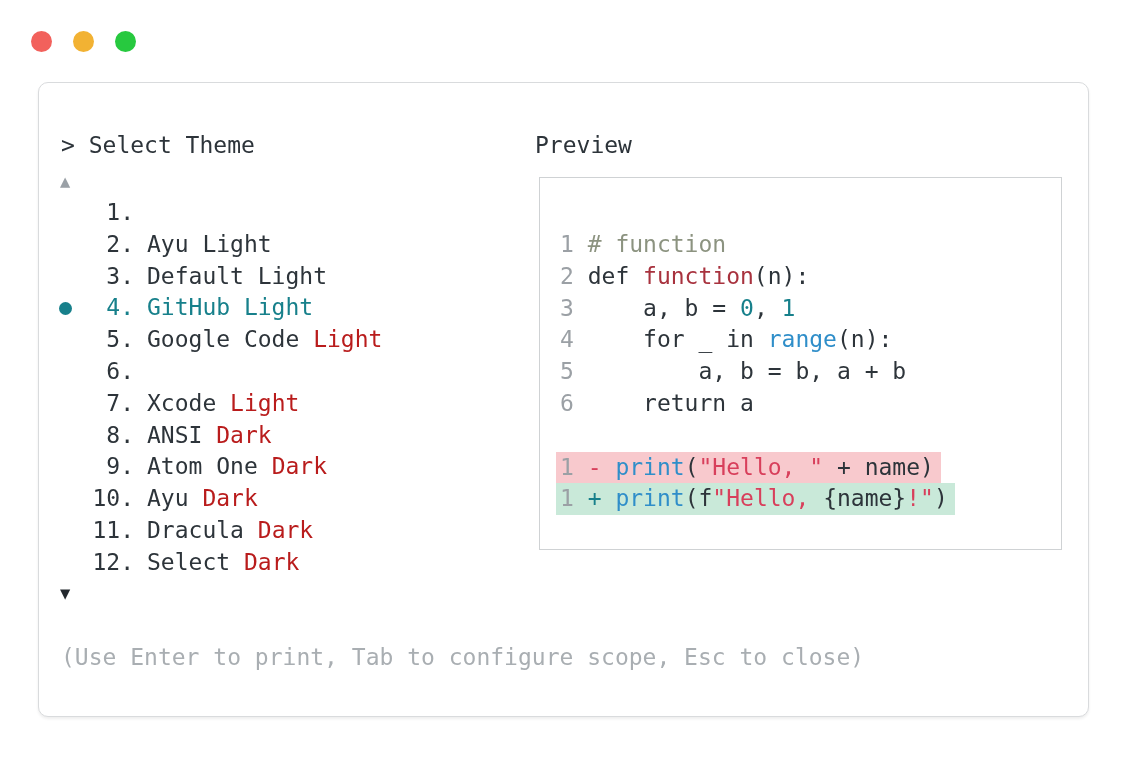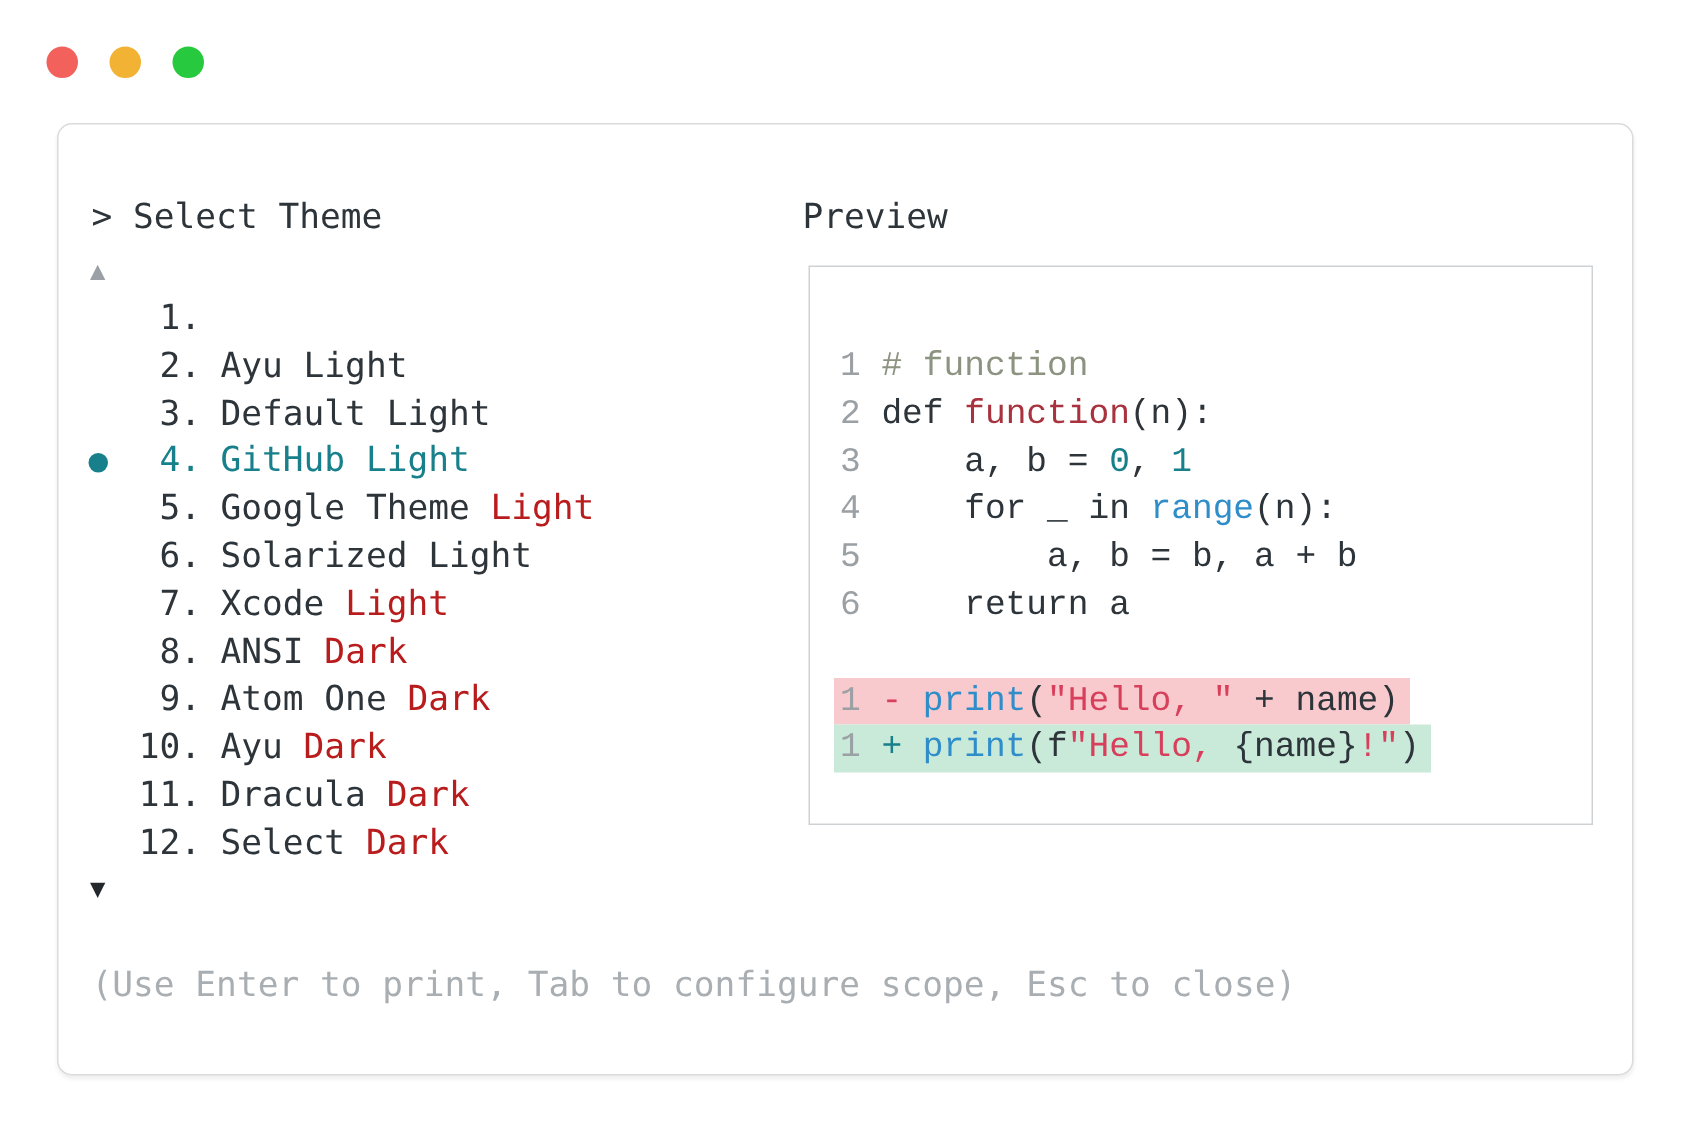--- a/index.html
+++ b/index.html
@@ -73,21 +73,21 @@
   .t-item.selected .t-suffix { color: #17808b; }
 
   
   .preview-box {
     position: absolute; left: 500px; top: 94px;
     width: 523px; height: 373px;
     background: #ffffff;
     border: 1.5px solid #cfd2d4;
   }
   .code { position: absolute; left: 20px; top: 51px; right: 8px; }
-  .code-line { height: 31.8px; line-height: 31.8px; white-space: pre; font-family: Liberation Mono, monospace; }
+  .code-line { height: 31.8px; line-height: 31.8px; white-space: pre; }
   .ln { display: inline-block; width: 2ch; color: #9ba0a5; }
 
   .c-plain   { color: #2d343a; }
   .c-comment { color: #8c9380; }
   .c-func    { color: #a8323e; }
   .c-num     { color: #17808b; }
   .c-builtin { color: #2f8ec9; }
   .c-str     { color: #d83f5b; }
   .c-del     { color: #d83f5b; }
   .c-ins     { color: #17808b; }
@@ -134,25 +134,25 @@
       <div class="t-item">
         <span class="bullet-slot"></span>
         <span class="t-num">3.</span><span class="t-main">Default Light</span><span class="t-suffix"></span>
       </div>
       <div class="t-item selected">
         <span class="bullet-slot"><span class="bullet"></span></span>
         <span class="t-num">4.</span><span class="t-main">GitHub Light</span><span class="t-suffix"></span>
       </div>
       <div class="t-item">
         <span class="bullet-slot"></span>
-        <span class="t-num">5.</span><span class="t-main">Google Theme</span><span class="t-suffix"> Light</span>
+        <span class="t-num">5.</span><span class="t-main">Google Code</span><span class="t-suffix"> Light</span>
       </div>
       <div class="t-item">
         <span class="bullet-slot"></span>
-        <span class="t-num">6.</span><span class="t-main">Solarized Light</span><span class="t-suffix"></span>
+        <span class="t-num">6.</span><span class="t-suffix"></span>
       </div>
       <div class="t-item">
         <span class="bullet-slot"></span>
         <span class="t-num">7.</span><span class="t-main">Xcode</span><span class="t-suffix"> Light</span>
       </div>
       <div class="t-item">
         <span class="bullet-slot"></span>
         <span class="t-num">8.</span><span class="t-main">ANSI</span><span class="t-suffix"> Dark</span>
       </div>
       <div class="t-item">

